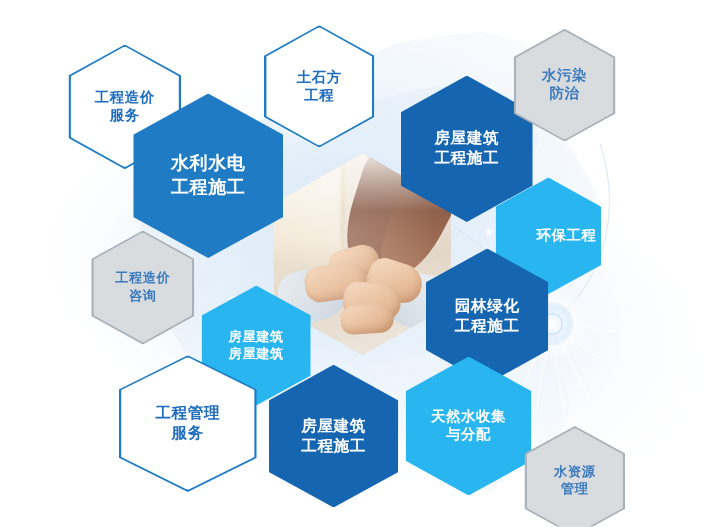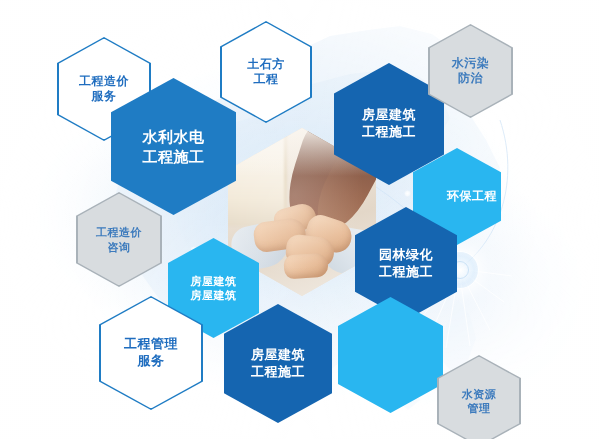--- a/index.html
+++ b/index.html
@@ -353,39 +353,43 @@
   </div>
 
   <div class="hex filled t-md" style="left:355px;top:207px;width:102px;height:113px;align-items:center;--fill:#1565b0;">
     <div class="hex-bg"></div>
     <div class="hex-label">
       <span class="hex-line">园林绿化</span>
       <span class="hex-line">工程施工</span>
     </div>
   </div>
 
-  <div class="hex outline t-md" style="left:99px;top:296px;width:104px;height:114px;--stroke:#1f7cc4;--ink:#1f6dbf;">
+  <div class="hex outline t-md" style="left:99px;top:296px;width:115px;height:114px;--stroke:#1f7cc4;--ink:#1f6dbf;">
     <div class="hex-bg"></div>
     <div class="hex-inner"></div>
     <div class="hex-label">
       <span class="hex-line">工程管理</span>
       <span class="hex-line">服务</span>
     </div>
   </div>
 
   <div class="hex filled t-md" style="left:224px;top:304px;width:108px;height:119px;justify-content:center;--fill:#1565b0;">
     <div class="hex-bg"></div>
     <div class="hex-label">
       <span class="hex-line">房屋建筑</span>
       <span class="hex-line">工程施工</span>
     </div>
   </div>
 
   <div class="hex filled t-sm" style="left:338px;top:297px;width:105px;height:116px;--fill:#29b6f0;">
     <div class="hex-bg"></div>
+    <div class="hex-label">
+      <span class="hex-line">天然水收集</span>
+      <span class="hex-line">与分配</span>
+    </div>
   </div>
 
   <div class="hex outline translucent t-xs" style="left:437px;top:355px;width:84px;height:92px;--stroke:#a9b2b9;--ink:#3d7bbd;">
     <div class="hex-bg"></div>
     <div class="hex-inner"></div>
     <div class="hex-label">
       <span class="hex-line">水资源</span>
       <span class="hex-line">管理</span>
     </div>
   </div>

